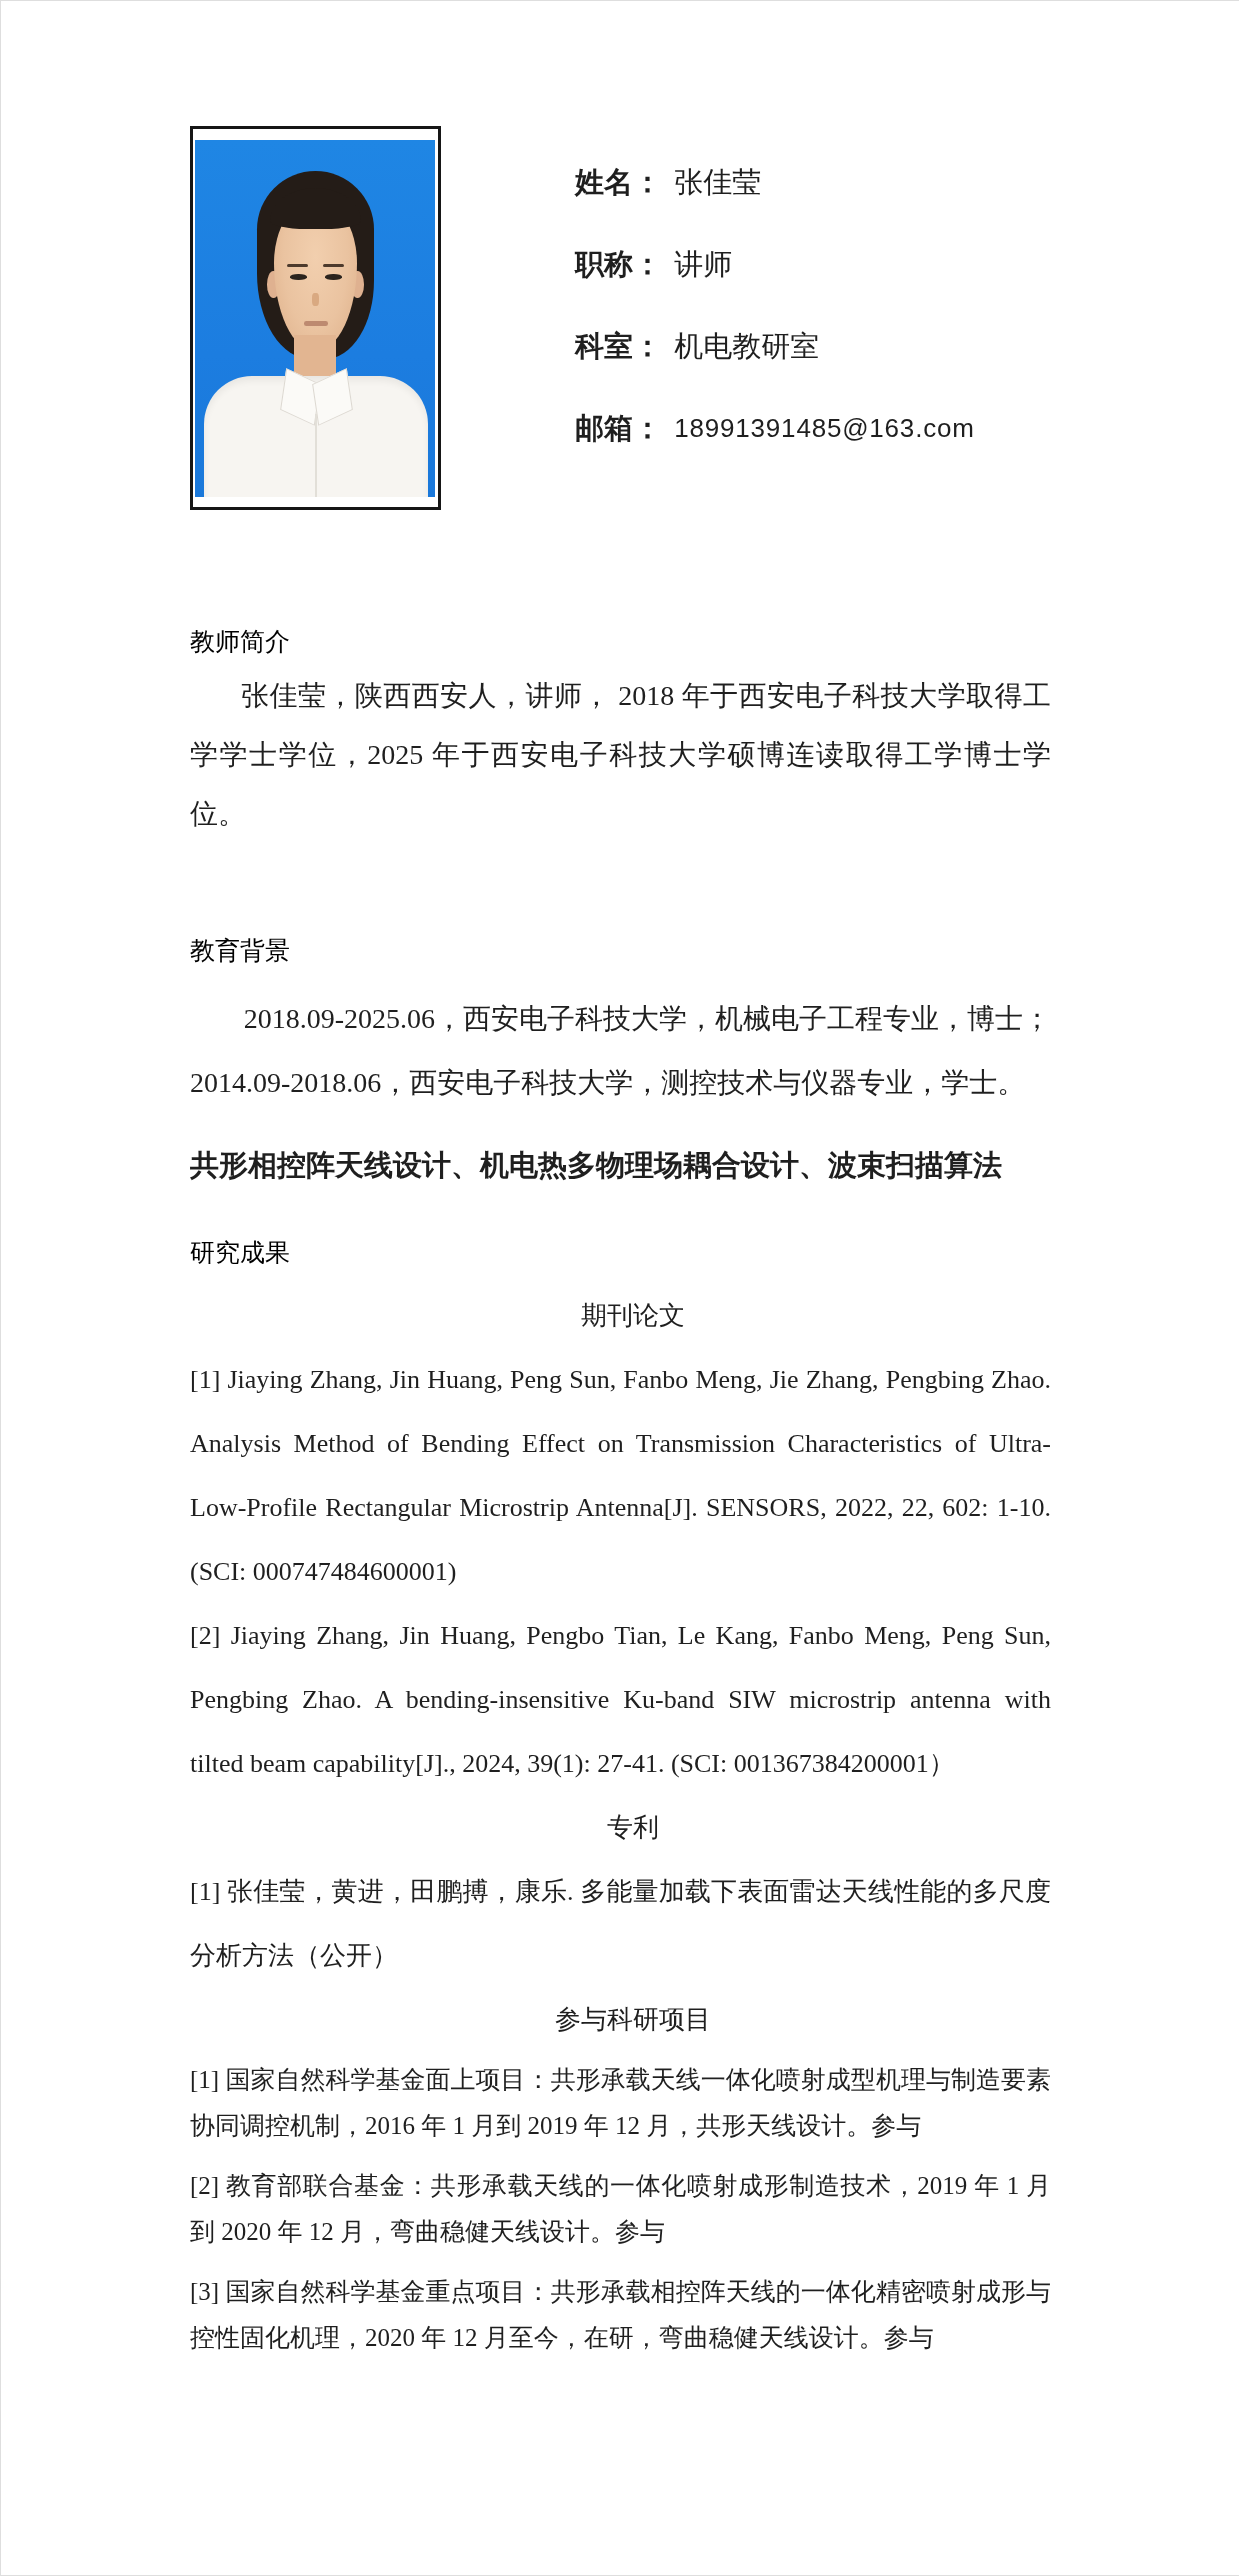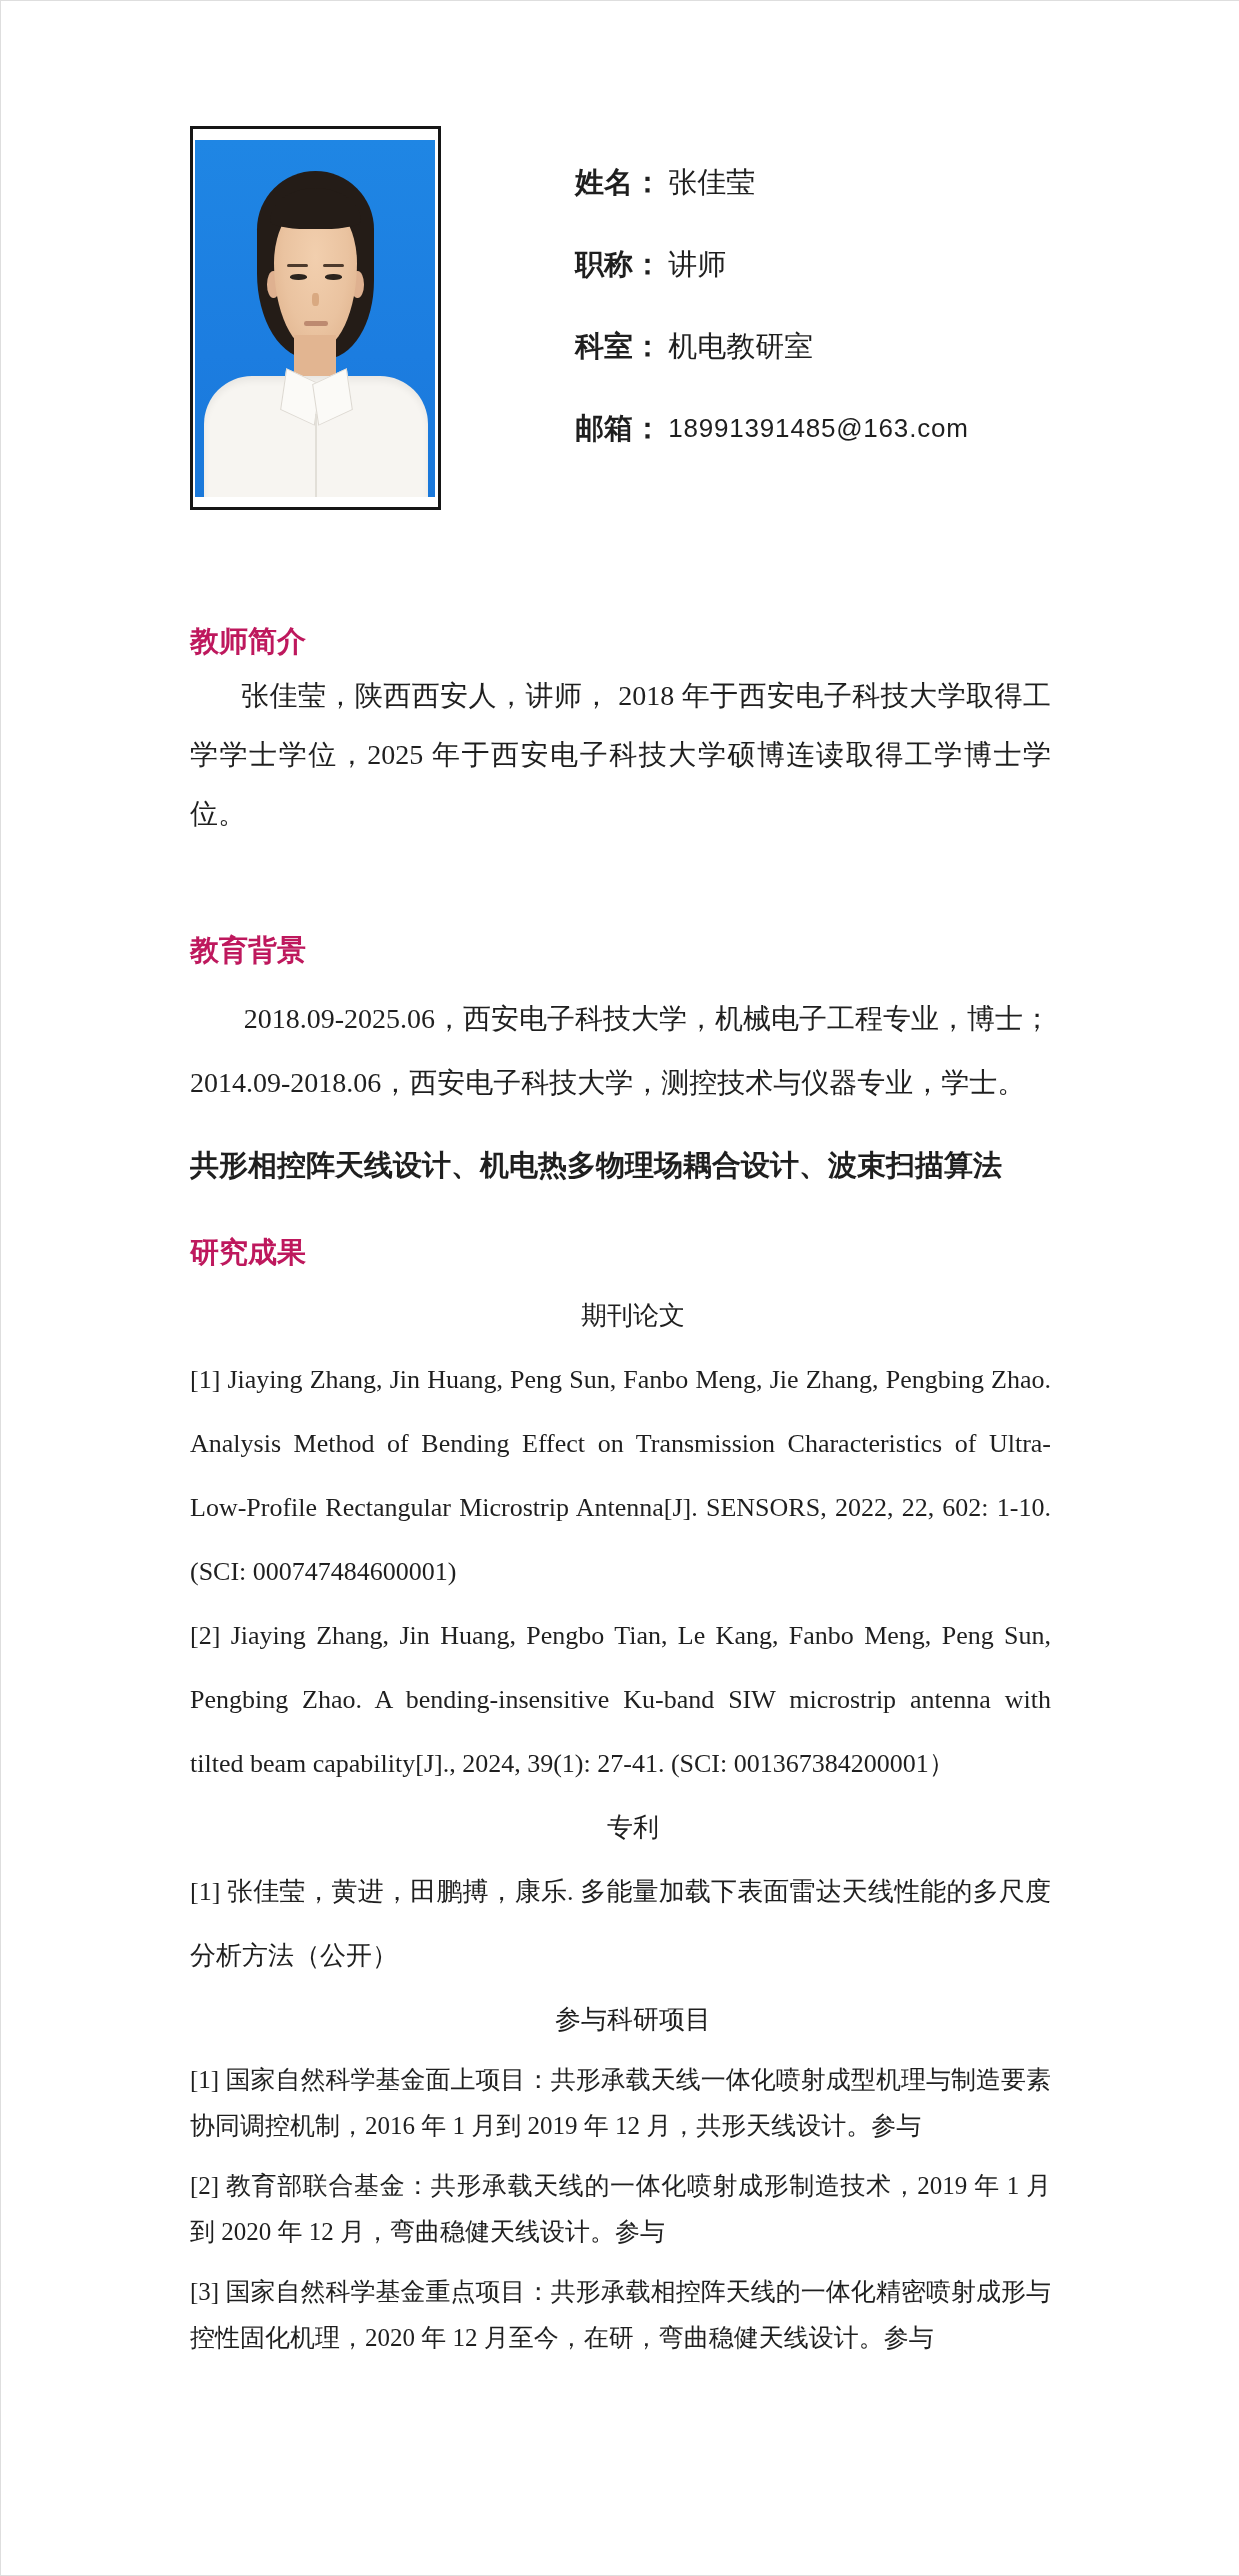--- a/index.html
+++ b/index.html
@@ -86,35 +86,36 @@
     padding-top:41px;
   }
   .info-row{
     display:flex;
     align-items:flex-end;
     height:30px;
     line-height:30px;
     margin-bottom:52px;
     font-size:29px;
     white-space:nowrap;
+    gap:6px;
   }
   .info-row .lbl{font-weight:bold;}
   .info-row .val{margin-left:6.3px;}
   .info-row .val.mono{
     font-family:Liberation Sans, sans-serif;
     font-size:26px;
     letter-spacing:0.8px;
   }
   
   h2.sec{
     margin:0;
-    font-size:29px;
+    font-size:25px;
     line-height:31px;
-    font-weight:bold;
-    color:#be185d;
+    font-weight:normal;
+    color:#000000;
   }
   h2.sec.intro{margin-top:116px;}
   h2.sec.edu{margin-top:92px;}
   h2.sec.areas{margin-top:81px;}
   h2.sec.achv{margin-top:42px;}
   p{margin:0;}
   .p-intro{
     margin-top:9.4px;
     font-size:28px;
     line-height:59px;

